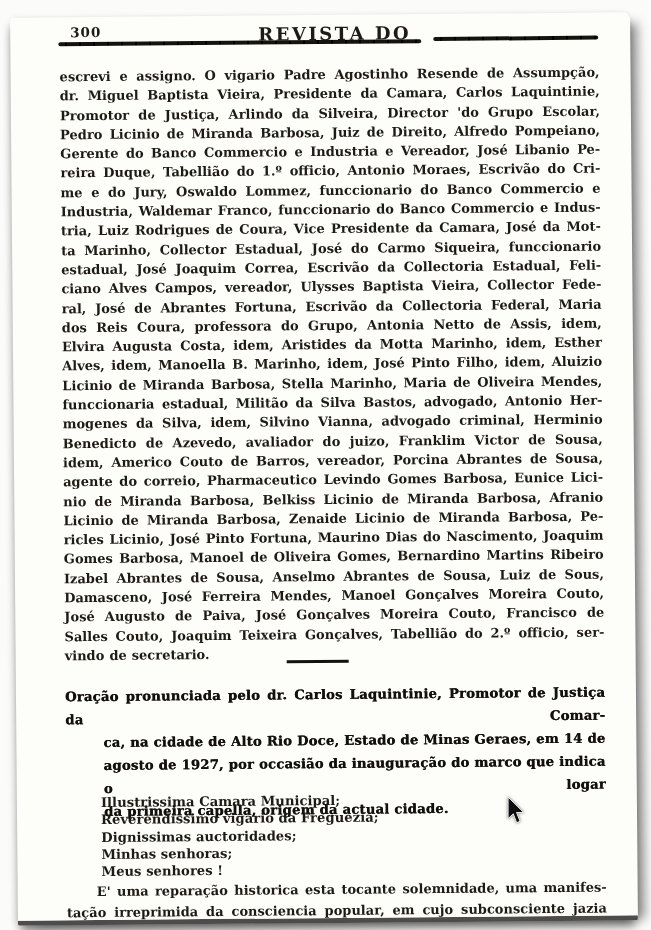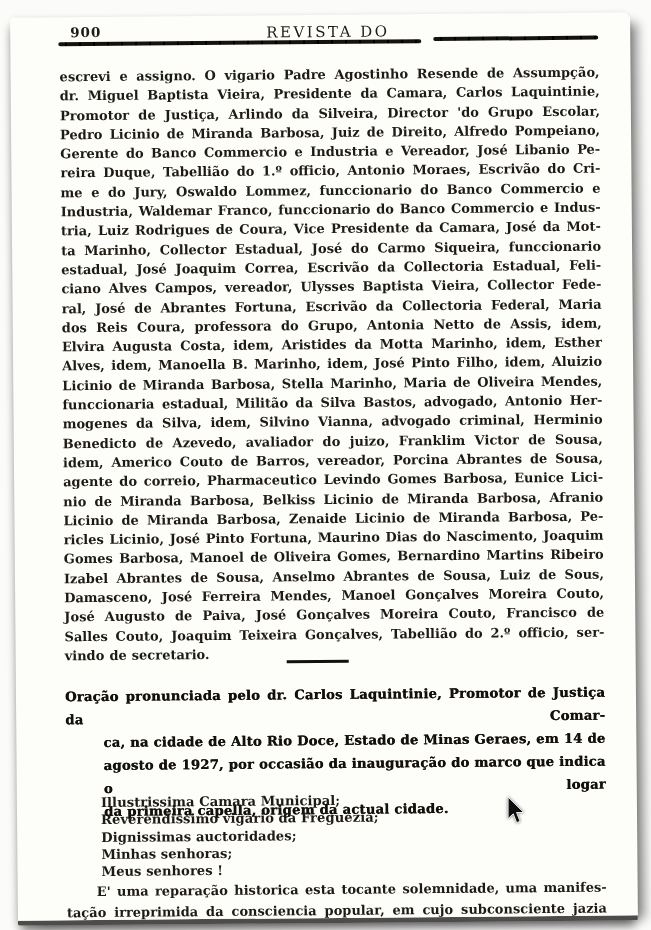--- a/index.html
+++ b/index.html
@@ -19,22 +19,22 @@
       -5px 3px 8px -4px rgba(0,0,0,0.16),
       0 9px 10px -3px rgba(0,0,0,0.45),
       0 -2px 5px -2px rgba(0,0,0,0.10);
     color:#1e1a14;
   }
   .page-number{
     position:absolute;left:60px;top:7px;
     font-size:13.5px;font-weight:700;letter-spacing:1px;
   }
   .header-title{
-    position:absolute;left:256px;top:8px;
-    font-size:15px;font-weight:400;letter-spacing:2.5px;
+    position:absolute;left:248px;top:8px;
+    font-size:18px;font-weight:700;letter-spacing:2.5px;
   }
   .rule{
     position:absolute;height:4px;border-radius:2px;
     background:repeating-linear-gradient(90deg,#16130e 0 7px,#000 7px 9px,#16130e 9px 14px);
   }
   .rule-left{left:48px;top:25px;width:363px;}
   .rule-right{left:423px;top:23px;width:165px;}
   .body-block{
     position:absolute;left:49px;top:50px;width:540px;
     font-size:13px;line-height:19.3px;font-weight:700;
@@ -68,21 +68,21 @@
   .closing-block .cline:first-child{text-indent:30px;}
   .cursor{
     position:absolute;left:506px;top:796px;z-index:10;
     filter:drop-shadow(0 0 1.5px rgba(0,0,0,0.55));
   }
 </style>
 </head>
 <body>
 
 <div class="page">
-  <div class="page-number">900</div>
+  <div class="page-number">300</div>
   <div class="header-title">REVISTA DO</div>
   <div class="rule rule-left"></div>
   <div class="rule rule-right"></div>
 
   <div class="body-block">
       <div class="tline">escrevi e assigno.  O vigario Padre Agostinho Resende de Assumpção,</div>
       <div class="tline">dr.  Miguel Baptista Vieira, Presidente  da  Camara,  Carlos Laquintinie,</div>
       <div class="tline">Promotor de Justiça,  Arlindo  da  Silveira,  Director 'do  Grupo  Escolar,</div>
       <div class="tline">Pedro Licinio de Miranda Barbosa, Juiz de Direito, Alfredo Pompeiano,</div>
       <div class="tline">Gerente do Banco Commercio  e Industria e Vereador, José Libanio Pe-</div>

